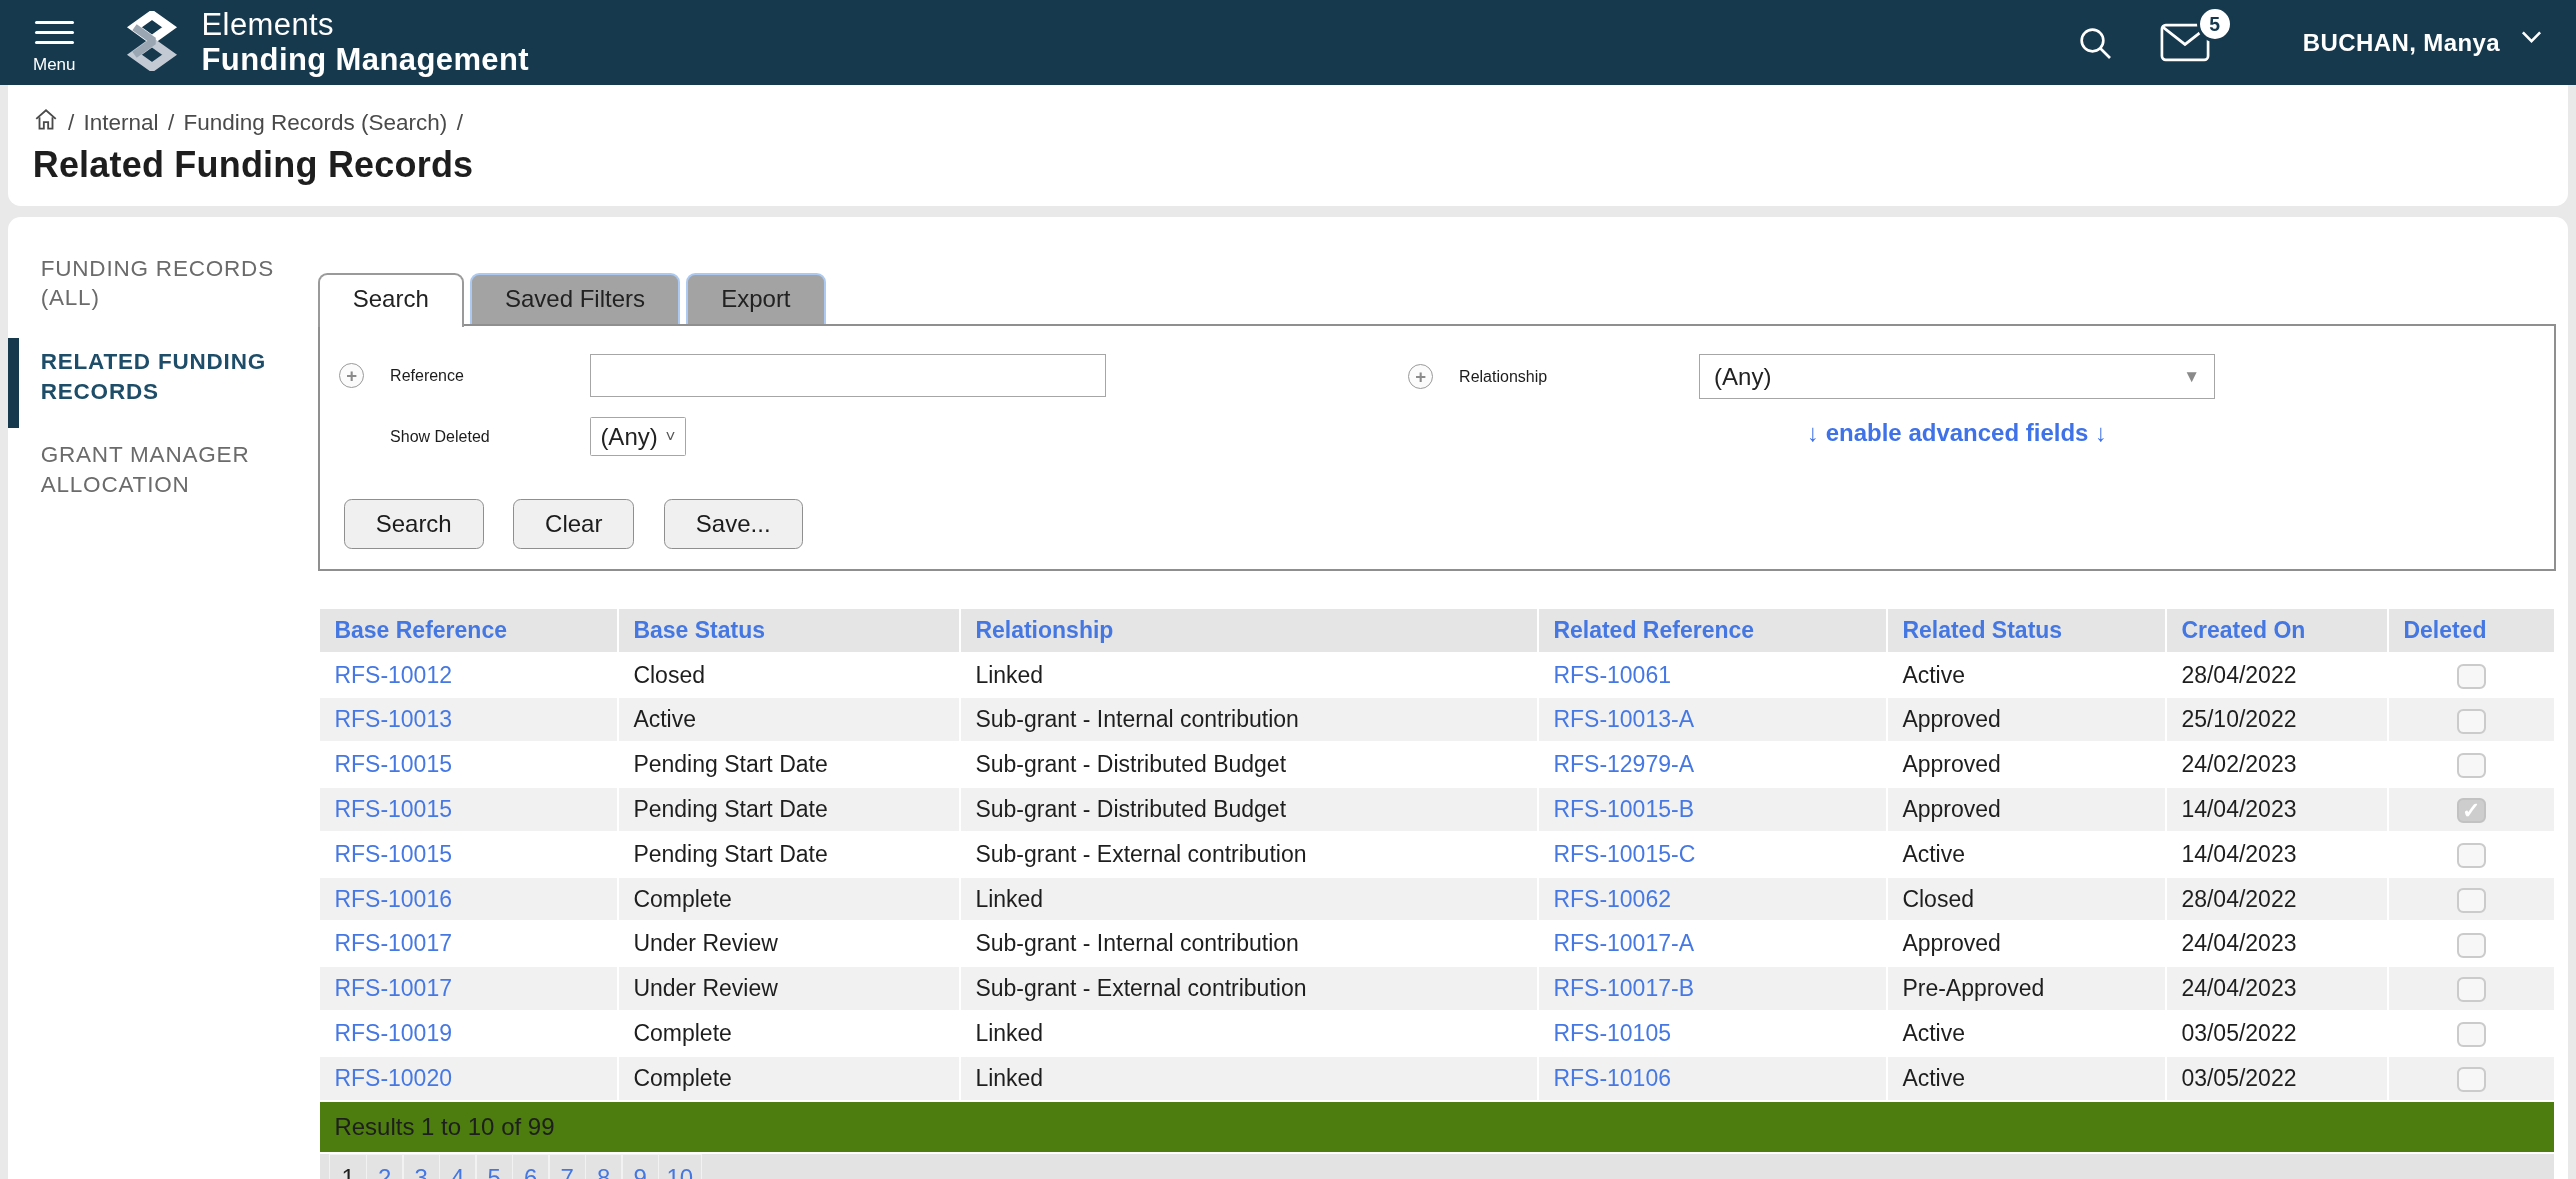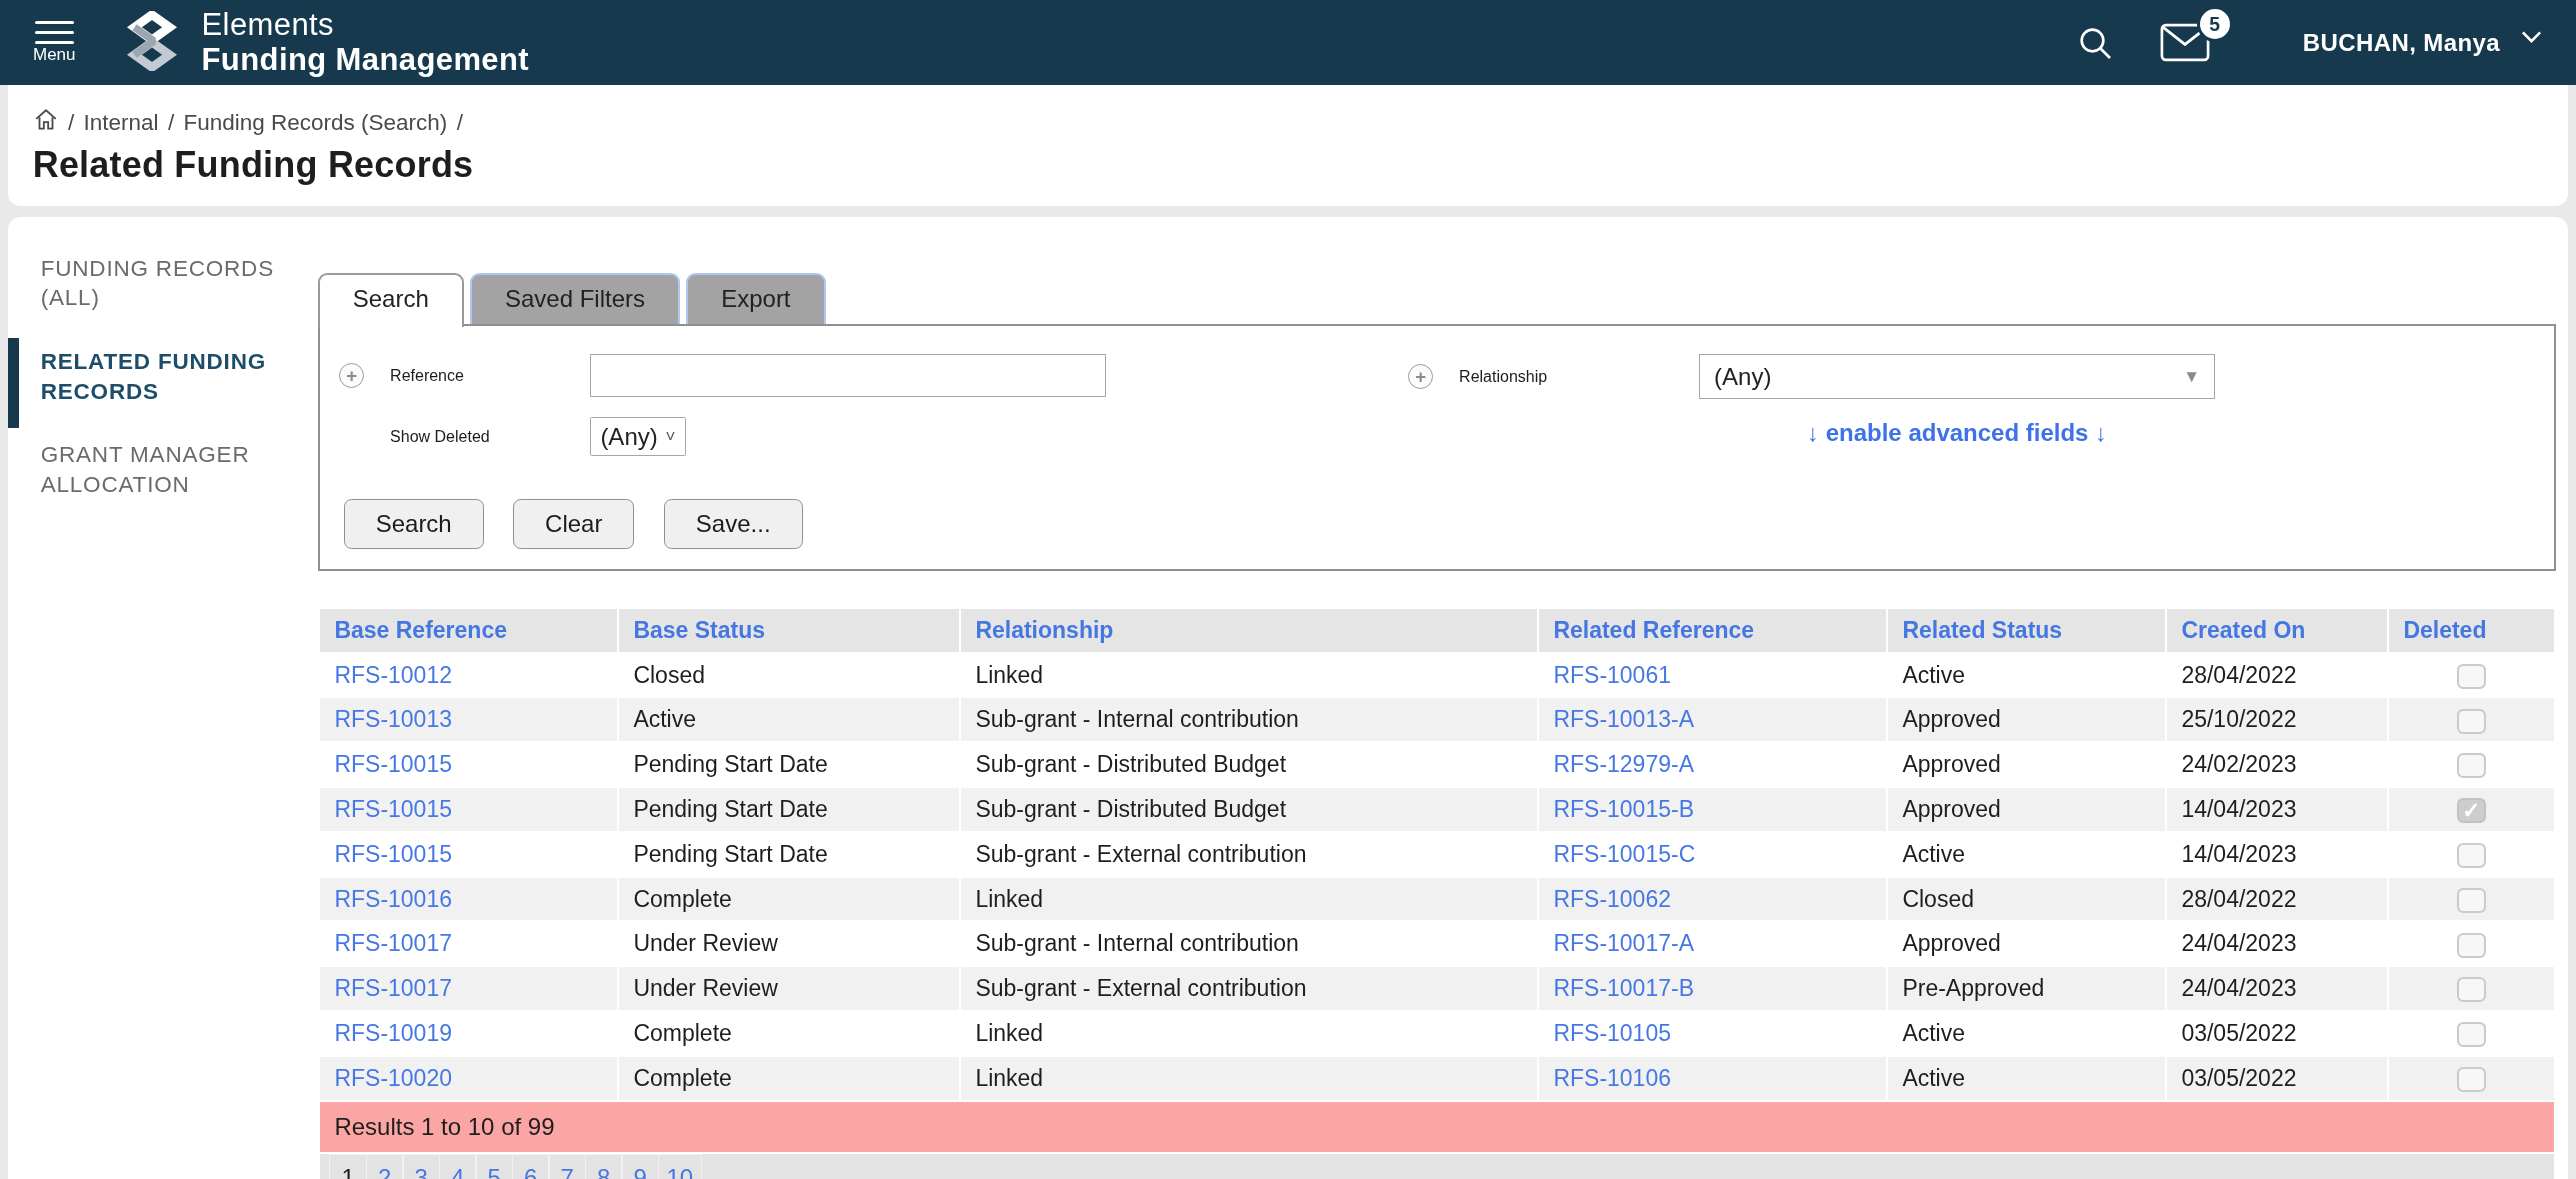--- a/index.html
+++ b/index.html
@@ -11,21 +11,21 @@
     overflow: hidden;
   }
   
   .topbar {
     height: 85px; background: #16394e; color: #fff;
     display: flex; align-items: center; padding: 0 33px;
   }
   .menu-btn { display: flex; flex-direction: column; align-items: center; cursor: pointer; }
   .menu-bars { display: flex; flex-direction: column; gap: 7px; }
   .menu-bars i { display: block; width: 39px; height: 3.1px; background: #fff; border-radius: 1.5px; }
-  .menu-btn span { font-size: 17px; margin-top: 1px; color: #fff; }
+  .menu-btn span { font-size: 17px; margin-top: 11px; color: #fff; }
   .logo { margin-left: 46px; }
   .brand { margin-left: 20px; line-height: 1.12; }
   .brand .l1 { font-size: 31px; font-weight: 400; letter-spacing: 0.4px; }
   .brand .l2 { font-size: 31px; font-weight: 600; letter-spacing: 0.4px; }
   .topbar .spacer { flex: 1; }
   .icon-btn { cursor: pointer; display: inline-flex; align-items: center; }
   .mail-wrap { position: relative; margin-left: 45px; }
   .badge {
     position: absolute; top: -17px; right: -23px;
     min-width: 36px; height: 36px; border-radius: 50%;
@@ -130,21 +130,21 @@
   .cb-cell { text-align: center; }
   .cb {
     display: inline-block; width: 29px; height: 25px; border-radius: 6.2px;
     border: 2.3px solid #cbcbcb; background: #f7f7f7; vertical-align: middle; position: relative;
   }
   .cb.checked { background: #cdcdcd; border-color: #c2c2c2; }
   .cb.checked::after {
     content: "✓"; position: absolute; left: 0; right: 0; top: -2.3px;
     text-align: center; color: #fff; font-size: 22px; font-weight: 700;
   }
-  .foot-results td { background: #fca5a5; font-size: 24px; color: #1e1e1e; padding: 11px 14.7px; }
+  .foot-results td { background: #4d7c0f; font-size: 24px; color: #1e1e1e; padding: 11px 14.7px; }
   .foot-pager td { background: #e3e3e3; padding: 0 14.7px 23px 11px; }
   .pager { display: inline-flex; }
   .page-cell {
     min-width: 38px; height: 48px; display: inline-flex; align-items: center; justify-content: center;
     border: 1.5px solid #f2f2f2; margin-left: -1.5px; font-size: 24px; color: #4477e2;
     cursor: pointer; padding: 0 7.7px;
   }
   .page-cell.current { color: #1e1e1e; cursor: default; }
 </style>
 </head>

